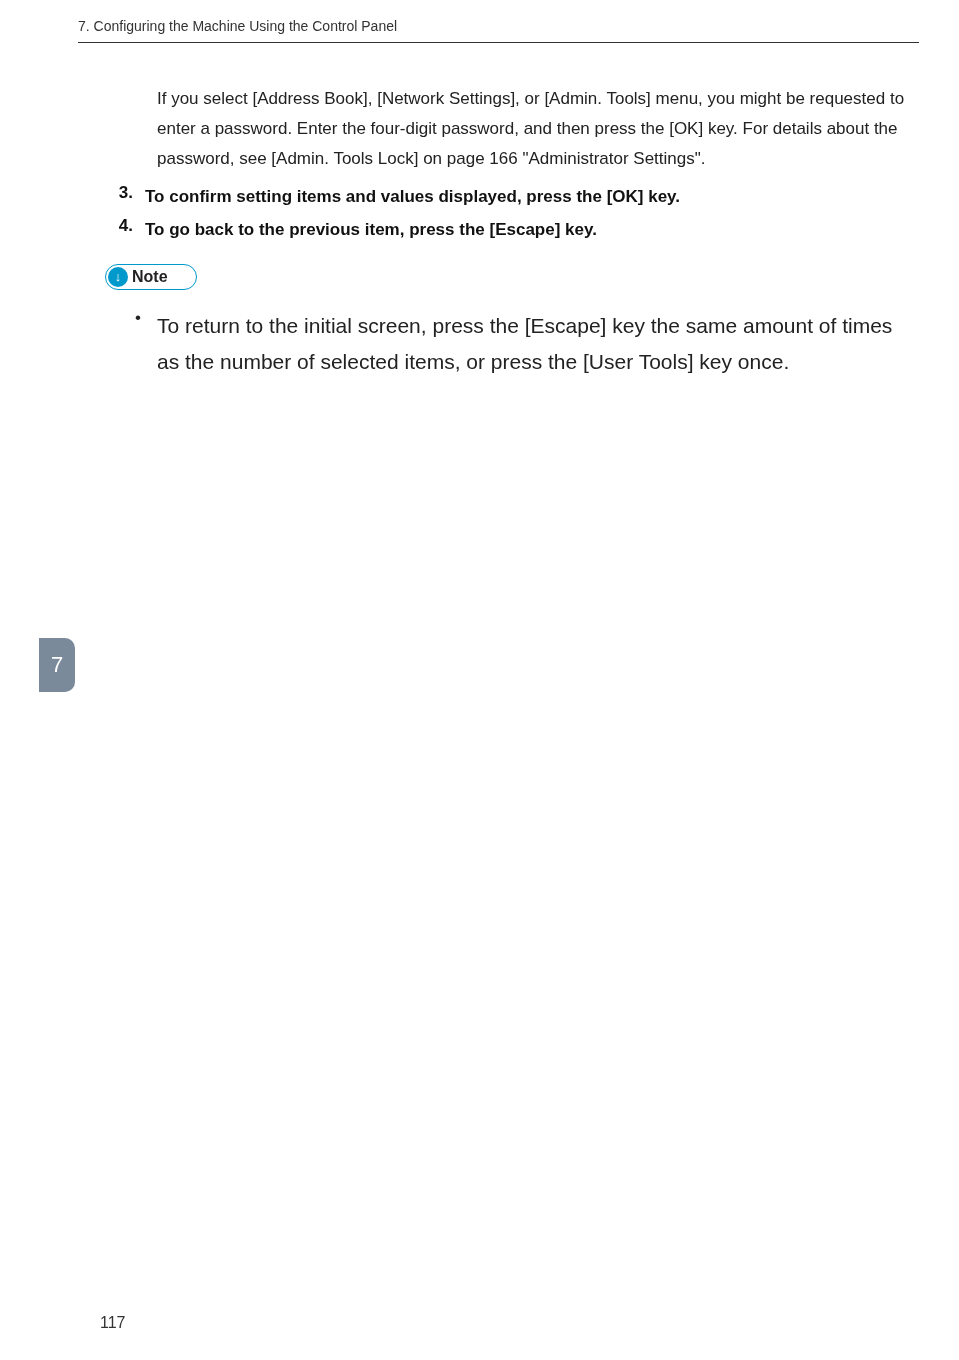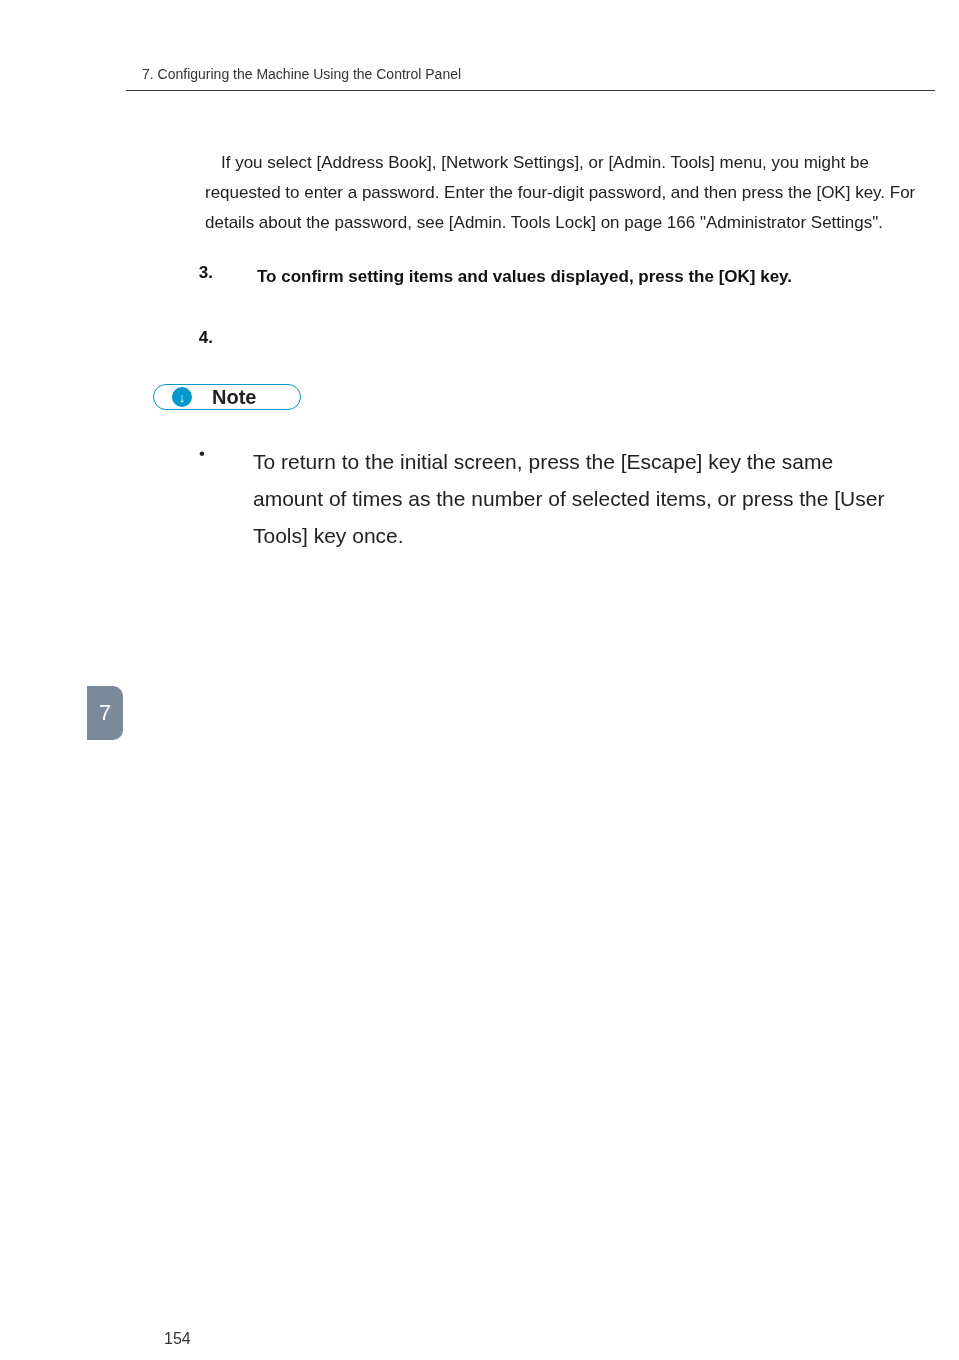--- a/index.html
+++ b/index.html
@@ -1,16 +1,16 @@
 <!DOCTYPE html>
 <html><head>
   <meta charset="utf-8">
   <style>
     * {
-      margin: 16px;
+      margin: 0;
       padding: 0;
       box-sizing: border-box;
     }
     body {
       font-family: Arial, Helvetica, sans-serif;
       background: #ffffff;
       width: 959px;
       height: 1360px;
       position: relative;
       color: #222;
@@ -85,21 +85,21 @@
       justify-content: center;
       margin-right: 4px;
     }
     .note-arrow {
       color: #fff;
       font-size: 13px;
       font-weight: bold;
       line-height: 1;
     }
     .note-label {
-      font-size: 20px;
+      font-size: 16px;
       font-weight: 700;
       color: #222;
     }
     .bullet-item {
       display: flex;
       margin-left: 30px;
       margin-top: 4px;
     }
     .bullet-mark {
       font-size: 17px;
@@ -152,20 +152,21 @@
     <span>If you select [Address Book], [Network Settings], or [Admin. Tools] menu, you might be requested to enter a password. Enter the four-digit password, and then press the [OK] key. For details about the password, see [Admin. Tools Lock] on page 166 "Administrator Settings".</span>
   </div>
 
   <div class="ordered-item">
     <div class="ordered-num">3.</div>
     <div class="ordered-text">To confirm setting items and values displayed, press the [OK] key.</div>
   </div>
 
   <div class="ordered-item">
     <div class="ordered-num">4.</div>
+    <div class="ordered-text">To go back to the previous item, press the [Escape] key.</div>
   </div>
 
   <div class="note-badge">
     <div class="note-icon-circle">
       <span class="note-arrow">↓</span>
     </div>
     <span class="note-label">Note</span>
   </div>
 
   <div class="bullet-item">
@@ -173,14 +174,14 @@
     <div class="bullet-text">To return to the initial screen, press the [Escape] key the same amount of times as the number of selected items, or press the [User Tools] key once.</div>
   </div>
 
 </div>
 
 <div class="side-tab">
   <span class="side-tab-number">7</span>
 </div>
 
 <div class="page-number">
-  <span>154</span>
+  <span>117</span>
 </div>
 
 </body></html>

